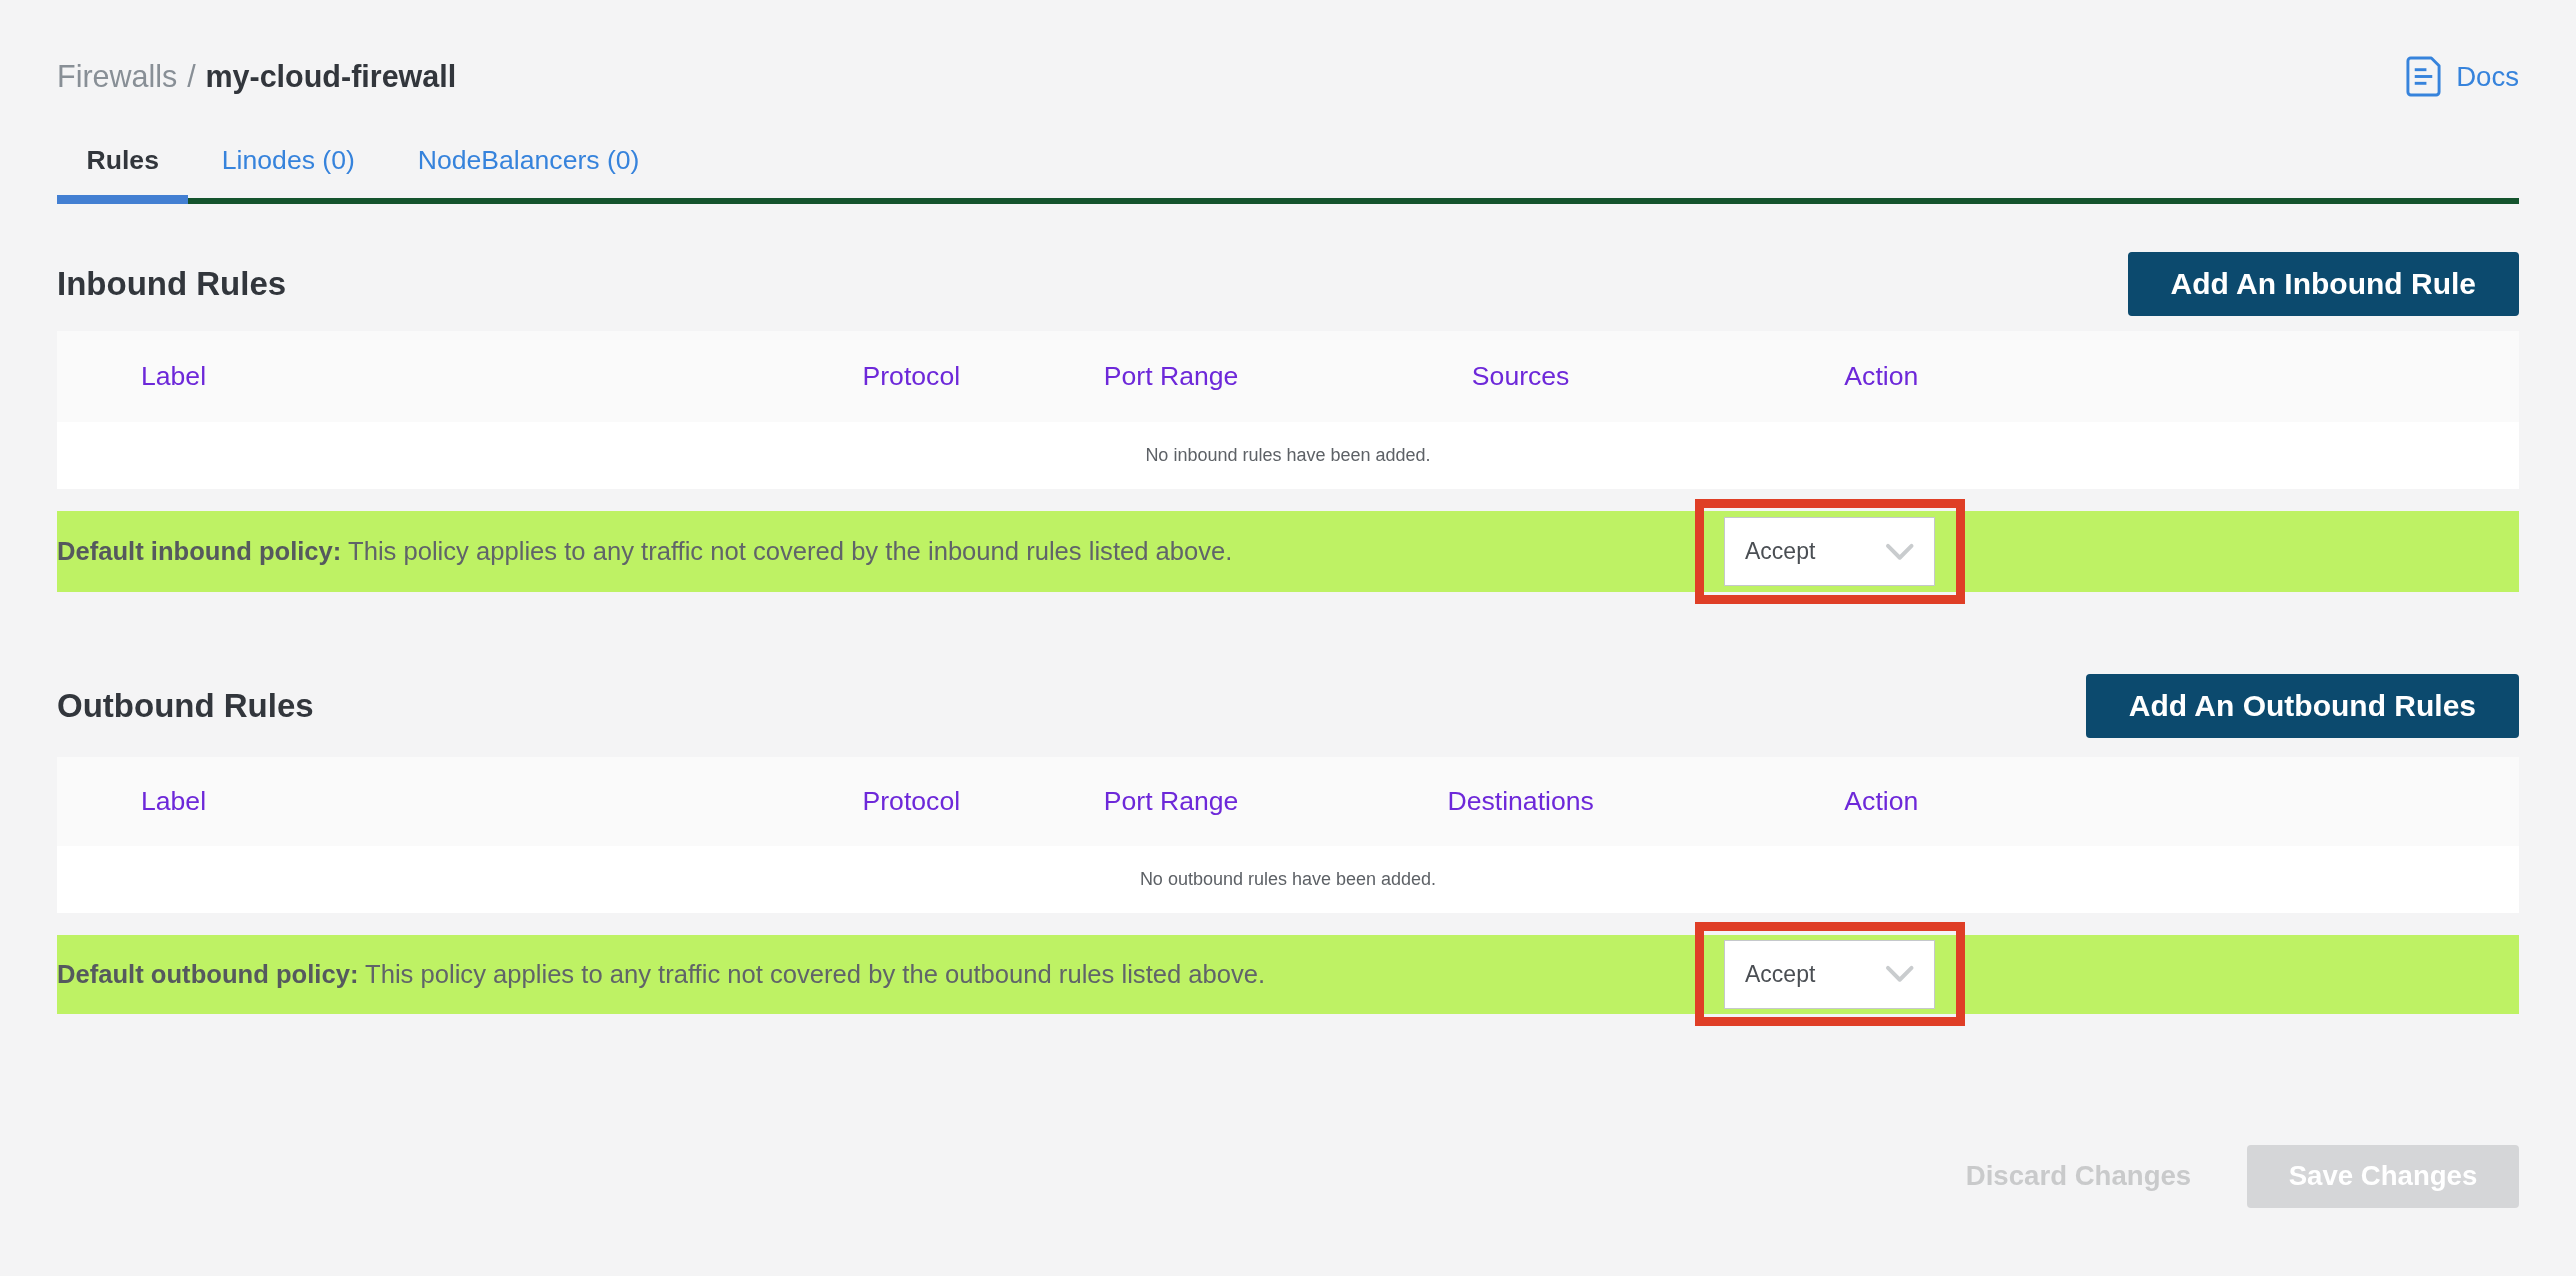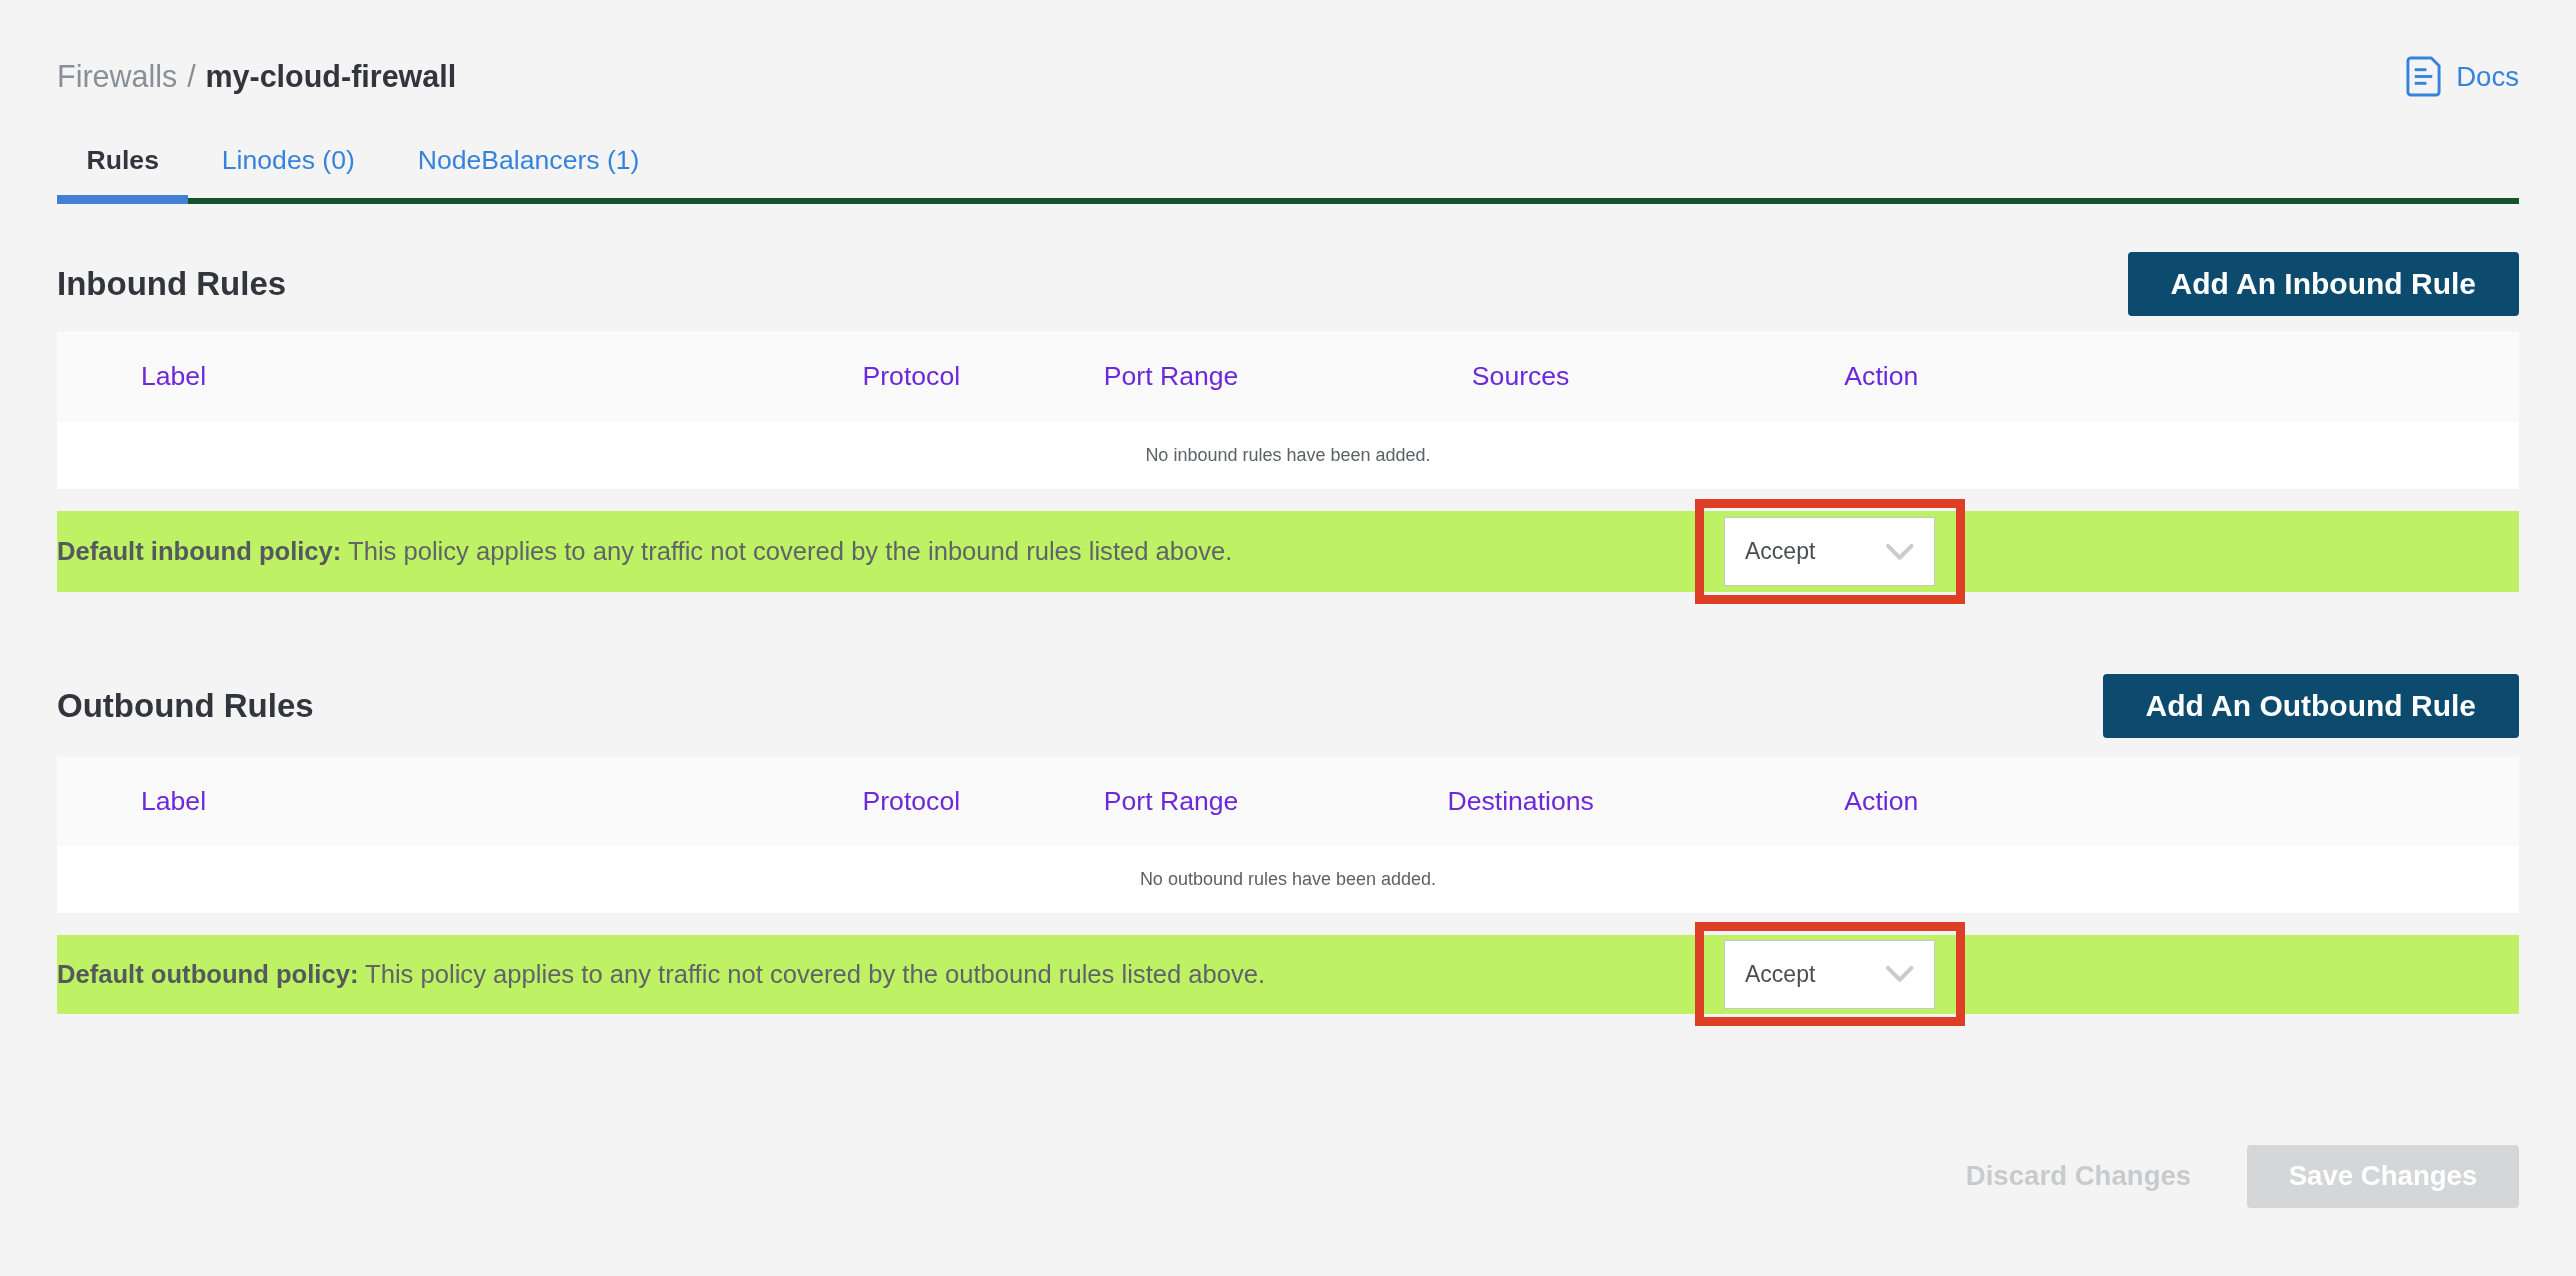--- a/index.html
+++ b/index.html
@@ -115,21 +115,21 @@
 
   <div class="tabs-row">
     <div class="tab tab-active">
       <span>Rules</span>
       <span class="tab-underline"></span>
     </div>
     <div class="tab tab-inactive">
       <span>Linodes (0)</span>
     </div>
     <div class="tab tab-inactive">
-      <span>NodeBalancers (1)</span>
+      <span>NodeBalancers (0)</span>
     </div>
   </div>
 
   <div class="section-header inbound">
     <div class="section-title">Inbound Rules</div>
     <button class="add-rule-btn">Add An Inbound Rule</button>
   </div>
 
   <div class="rules-table inbound-table">
     <div class="thead-row">
@@ -152,21 +152,21 @@
                 <polyline points="3,3 15,15 27,3" fill="none" stroke="#c9ccce" stroke-width="4" stroke-linecap="round" stroke-linejoin="round"></polyline>
               </svg>
           </span>
         </div>
       </div>
     </div>
   </div>
 
   <div class="section-header outbound">
     <div class="section-title">Outbound Rules</div>
-    <button class="add-rule-btn">Add An Outbound Rule</button>
+    <button class="add-rule-btn">Add An Outbound Rules</button>
   </div>
 
   <div class="rules-table outbound-table">
     <div class="thead-row">
       <div class="th th-label">Label</div>
       <div class="th">Protocol</div>
       <div class="th">Port Range</div>
       <div class="th">Destinations</div>
       <div class="th">Action</div>
       <div class="th"></div>

